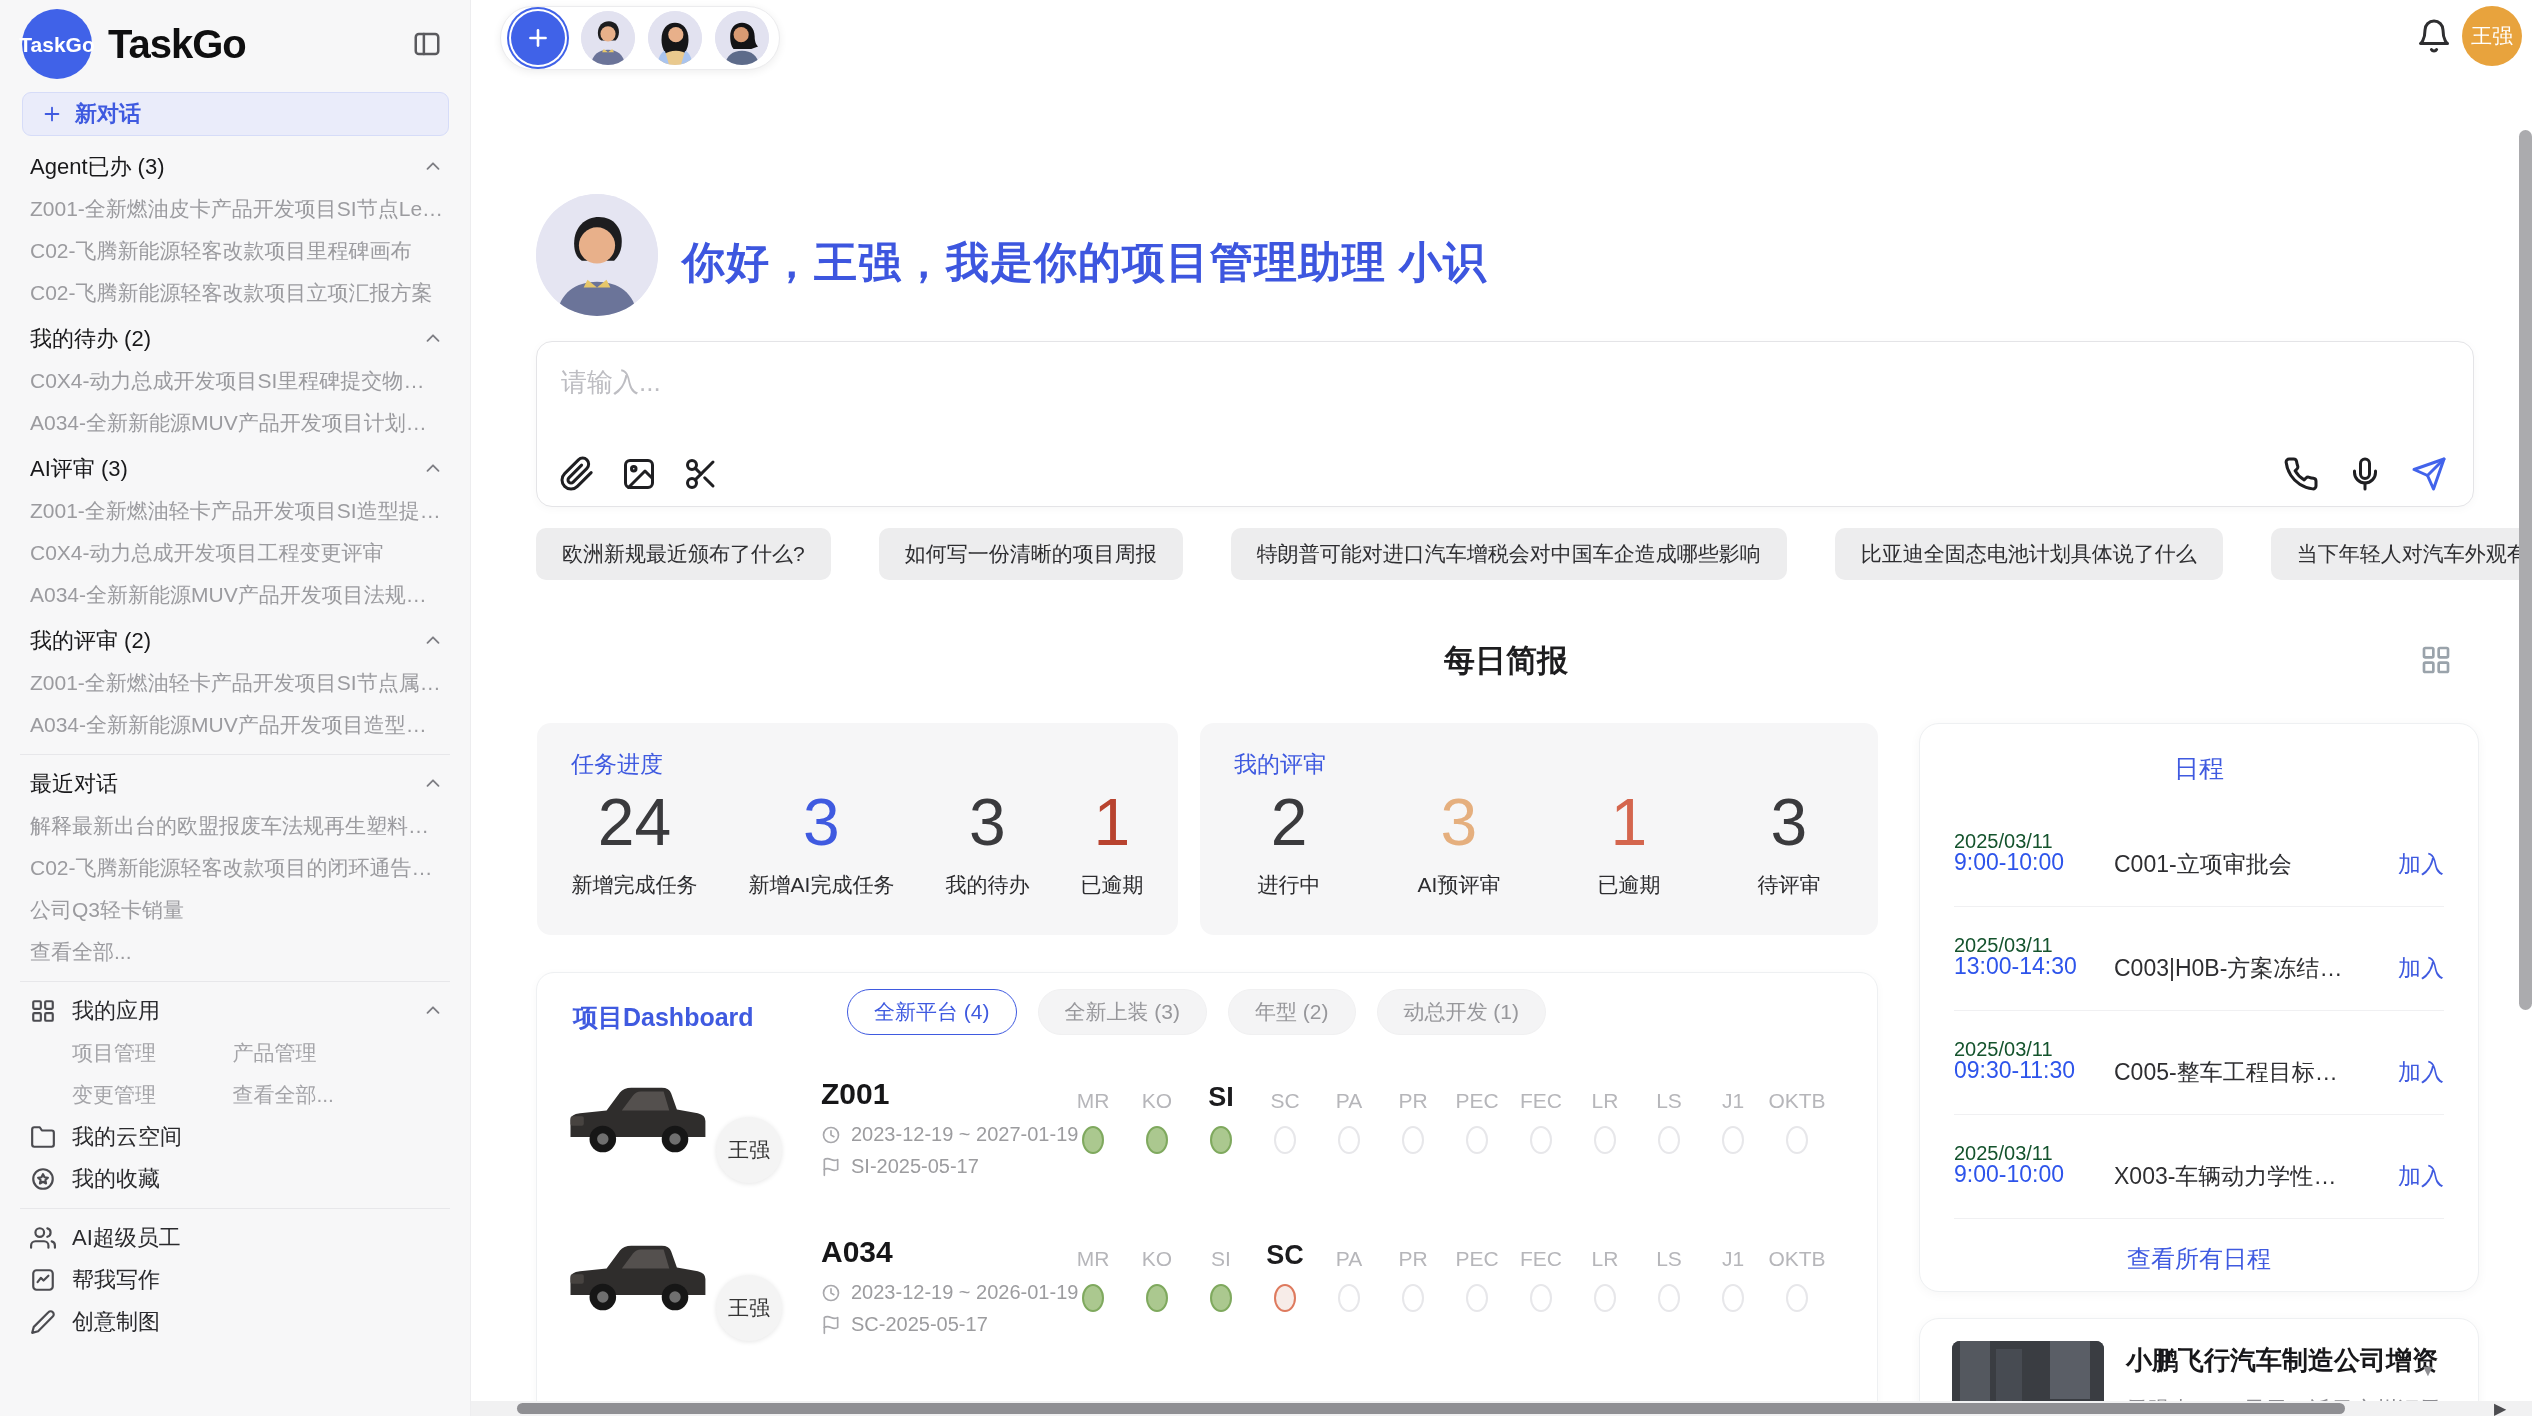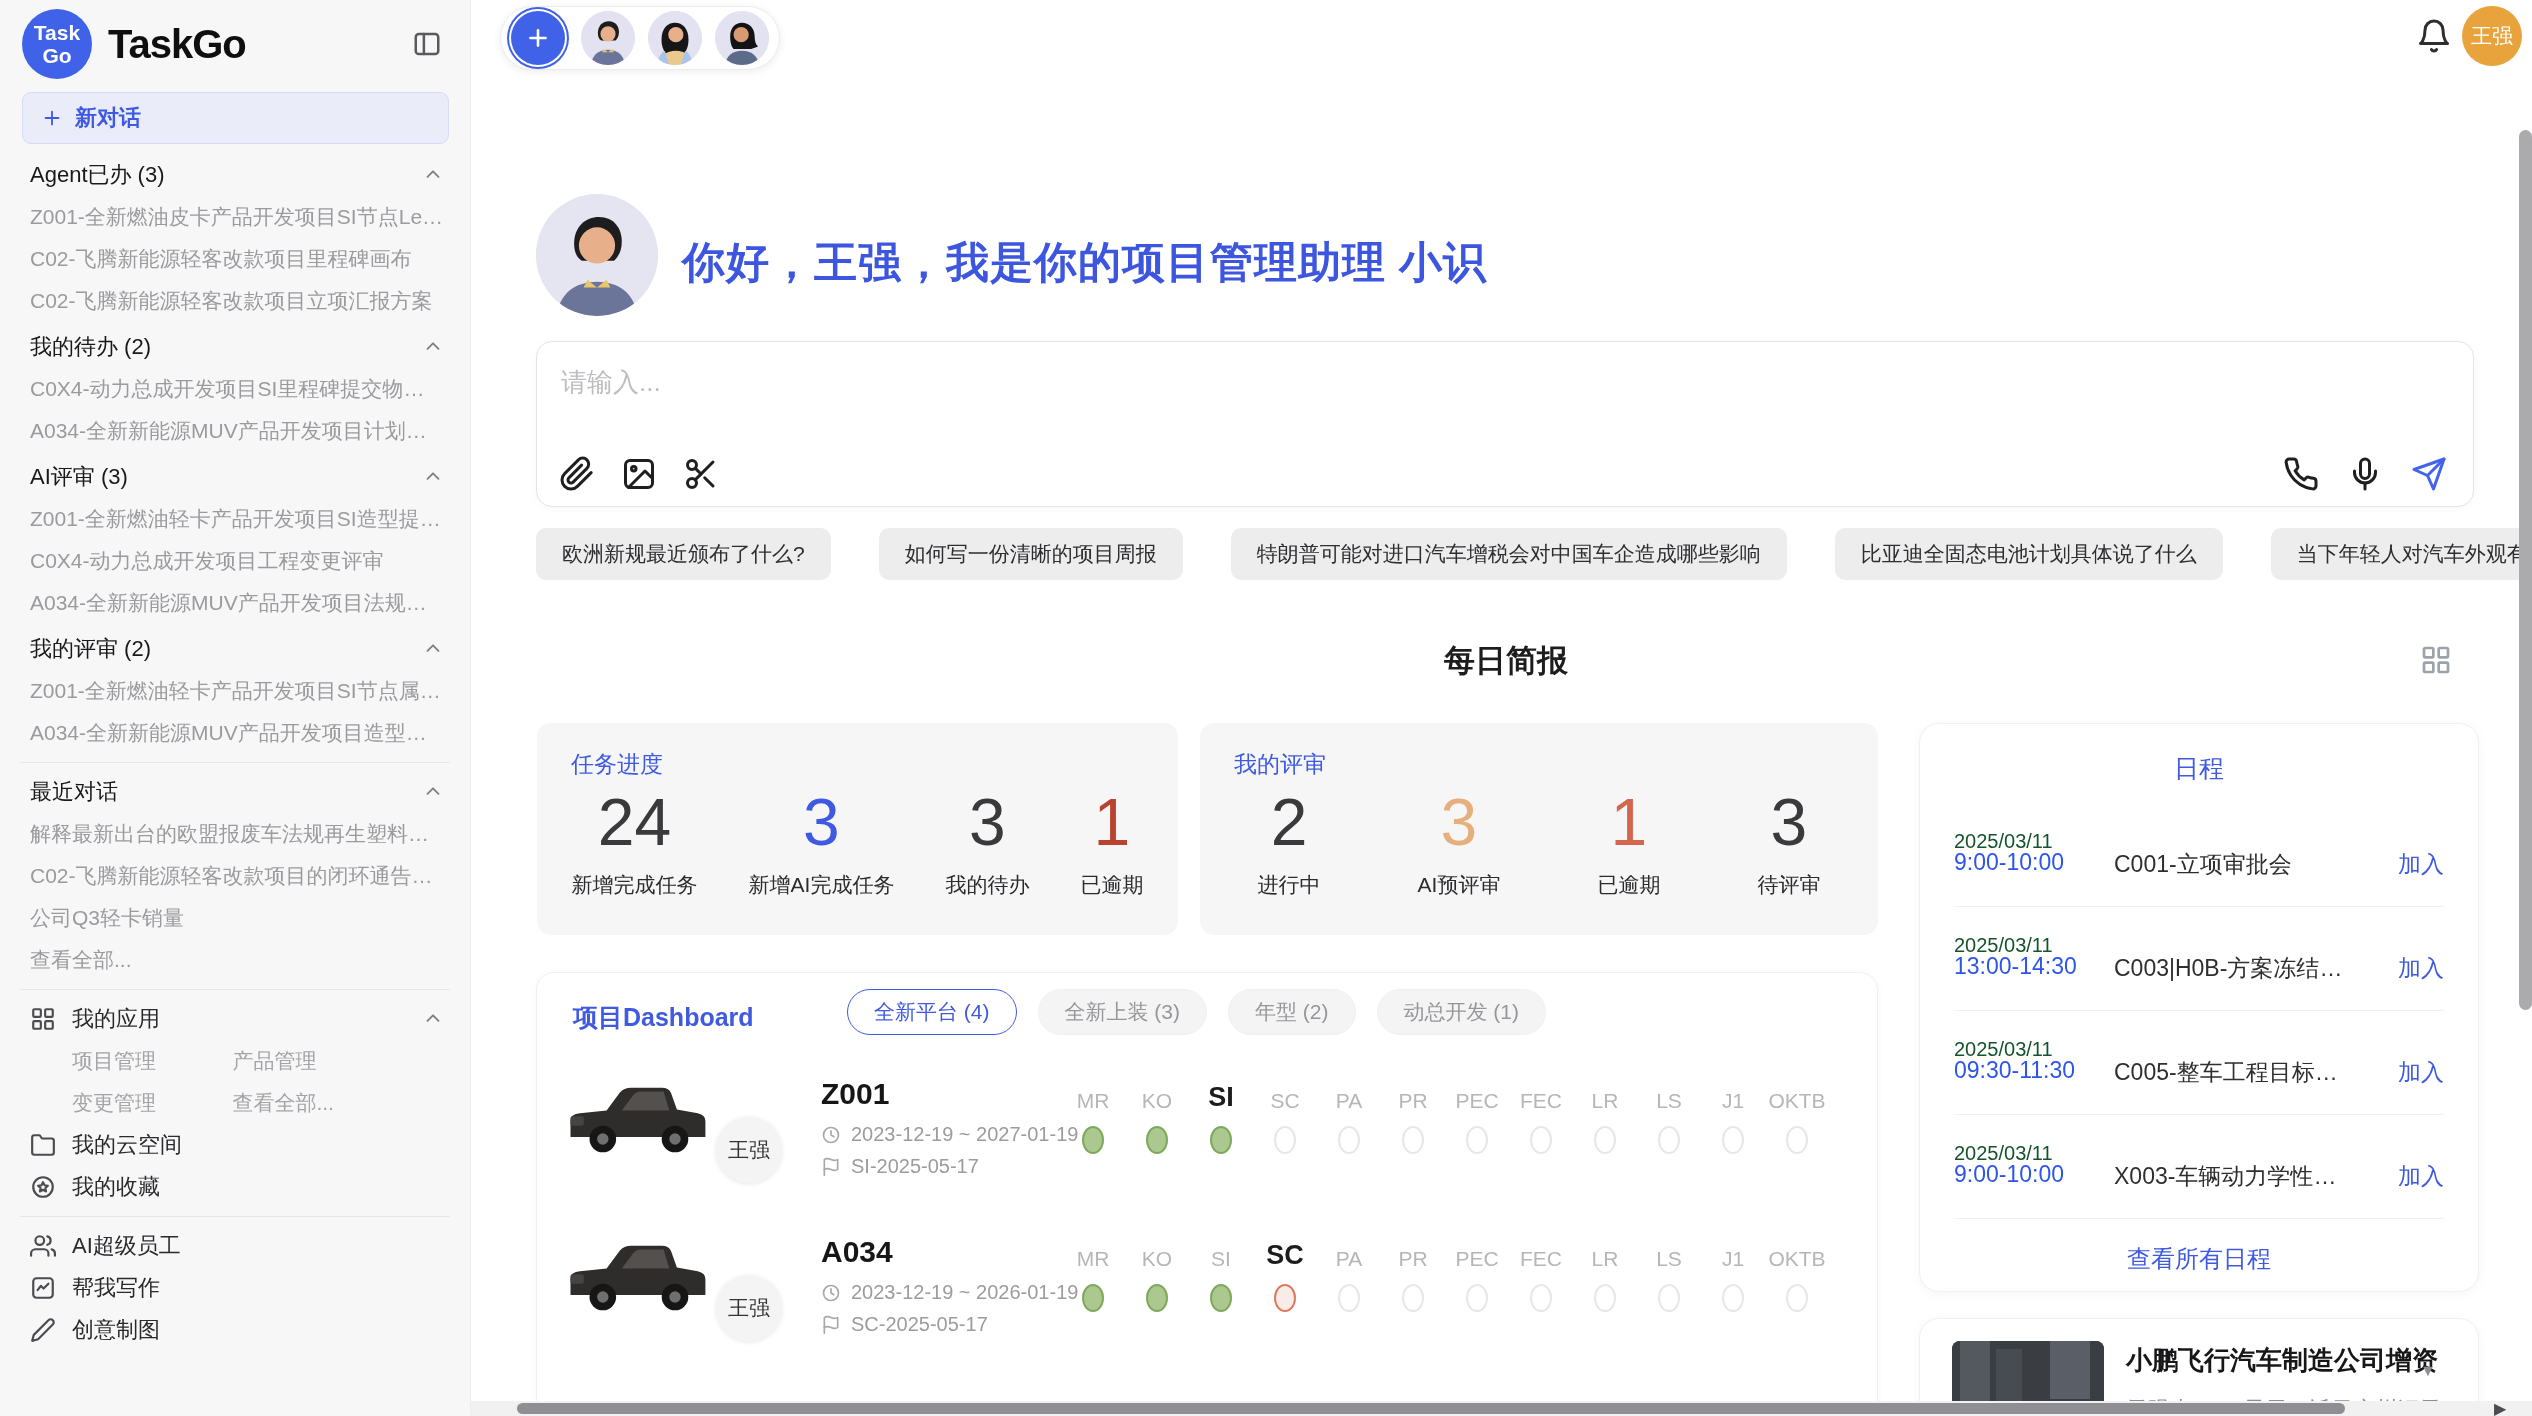--- a/index.html
+++ b/index.html
@@ -5,25 +5,25 @@
   * { margin:0; padding:0; box-sizing:border-box; }
   html,body { width:2532px; height:1416px; overflow:hidden; background:#fff;
     font-family:"Liberation Sans","DejaVu Sans",sans-serif; }
   .screen { position:relative; width:2532px; height:1416px; background:#fff; overflow:hidden; }
 
   
   .sidebar { position:absolute; left:0; top:0; width:471px; height:1416px;
     background:#f7f7f8; border-right:1px solid #ededef; overflow:hidden; }
   .logo-row { display:flex; align-items:center; padding:12px 26px 0 22px; height:76px; }
   .logo { width:70px; height:70px; border-radius:50%; background:#4062e8; color:#fff;
-    display:flex; flex-direction:column; align-items:center; justify-content:center;
+    display:flex; flex-direction:row; align-items:center; justify-content:center;
     font-size:21px; font-weight:bold; line-height:23px; flex:0 0 auto; }
   .app-title { font-size:40px; font-weight:bold; color:#0f0f10; margin-left:16px; flex:1; letter-spacing:-1px; }
   .collapse-btn { width:34px; height:34px; color:#5a5a5e; display:flex; align-items:center; justify-content:center; cursor:pointer; }
-  .new-chat { margin:16px 22px 0 22px; height:52px; width:427px; border:1px solid #d6dcf8;
+  .new-chat { margin:16px 22px 0 22px; height:44px; width:427px; border:1px solid #d6dcf8;
     background:#eaecfa; border-radius:9px; display:flex; align-items:center; gap:12px;
     padding:0 18px; color:#3f5ae0; font-size:22px; font-weight:bold; cursor:pointer; }
   .nav { margin-top:10px; }
   .srow { height:42px; display:flex; align-items:center; padding:0 26px 0 30px; cursor:pointer; }
   .sec-h { justify-content:space-between; margin-top:4px; }
   .sec-h .sec-label { font-size:22px; color:#19191b; font-weight:500; }
   .chev { color:#7e7e84; }
   .sitem { font-size:21px; color:#9b9b9f; white-space:nowrap; overflow:hidden; text-overflow:ellipsis; display:block; line-height:42px; padding:0 26px 0 30px; height:42px; cursor:pointer; }
   .sdivider { height:1px; background:#e7e7ea; margin:8px 20px; }
   .approw { height:42px; display:flex; align-items:center; gap:16px; padding:0 26px 0 30px; color:#2a2a2d; font-size:22px; cursor:pointer; }

